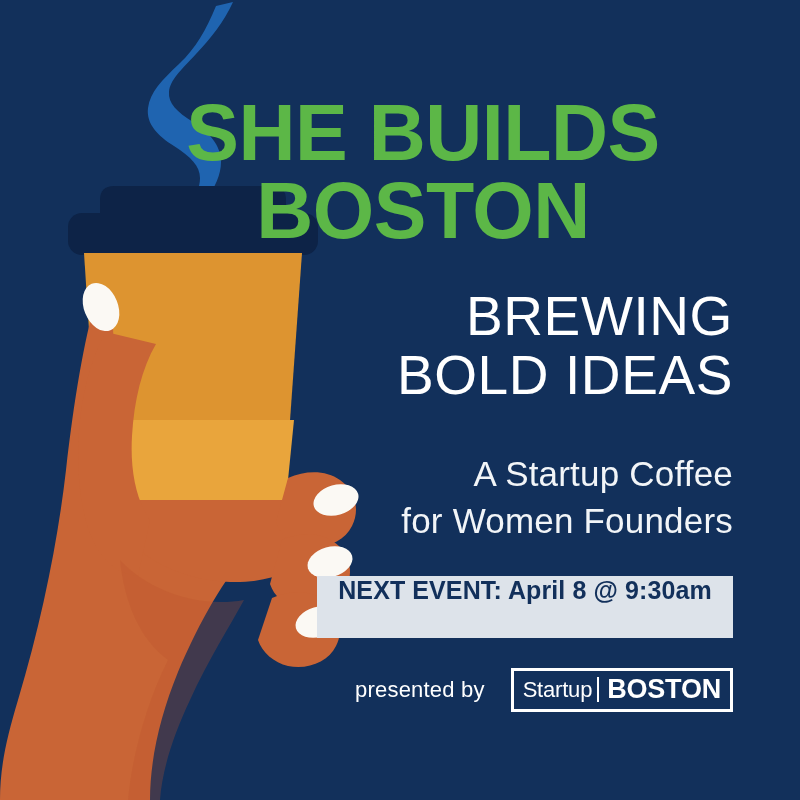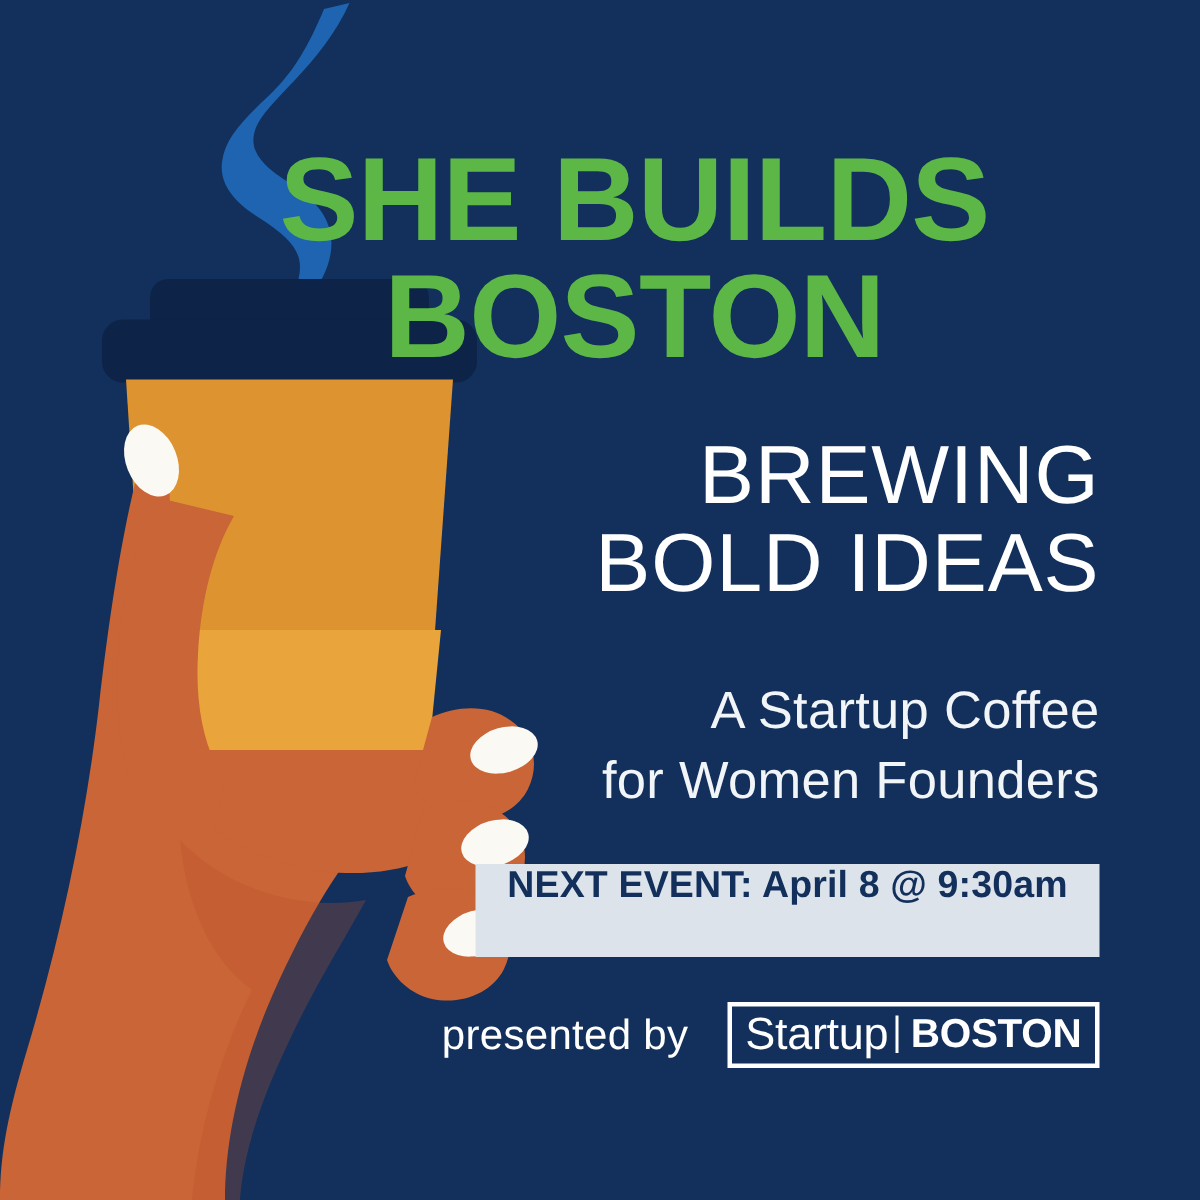--- a/index.html
+++ b/index.html
@@ -100,36 +100,36 @@
     width: 416px;
     height: 46px;
     display: flex;
     align-items: center;
     justify-content: flex-end;
     gap: 26px;
   }
   .presented-by {
     color: #ffffff;
     font-weight: 300;
-    font-size: 28px;
+    font-size: 22px;
     letter-spacing: 0.2px;
     white-space: nowrap;
   }
   .logo-box {
     border: 3px solid #ffffff;
     padding: 4px 9px 5px 9px;
     display: flex;
     align-items: center;
     box-sizing: border-box;
     height: 44px;
   }
   .logo-startup {
     color: #ffffff;
     font-weight: 400;
-    font-size: 30px;
+    font-size: 22px;
     letter-spacing: -0.2px;
     line-height: 1;
   }
   .logo-divider {
     width: 2px;
     height: 25px;
     background: #ffffff;
     margin: 0 8px 0 5px;
     flex: none;
   }

